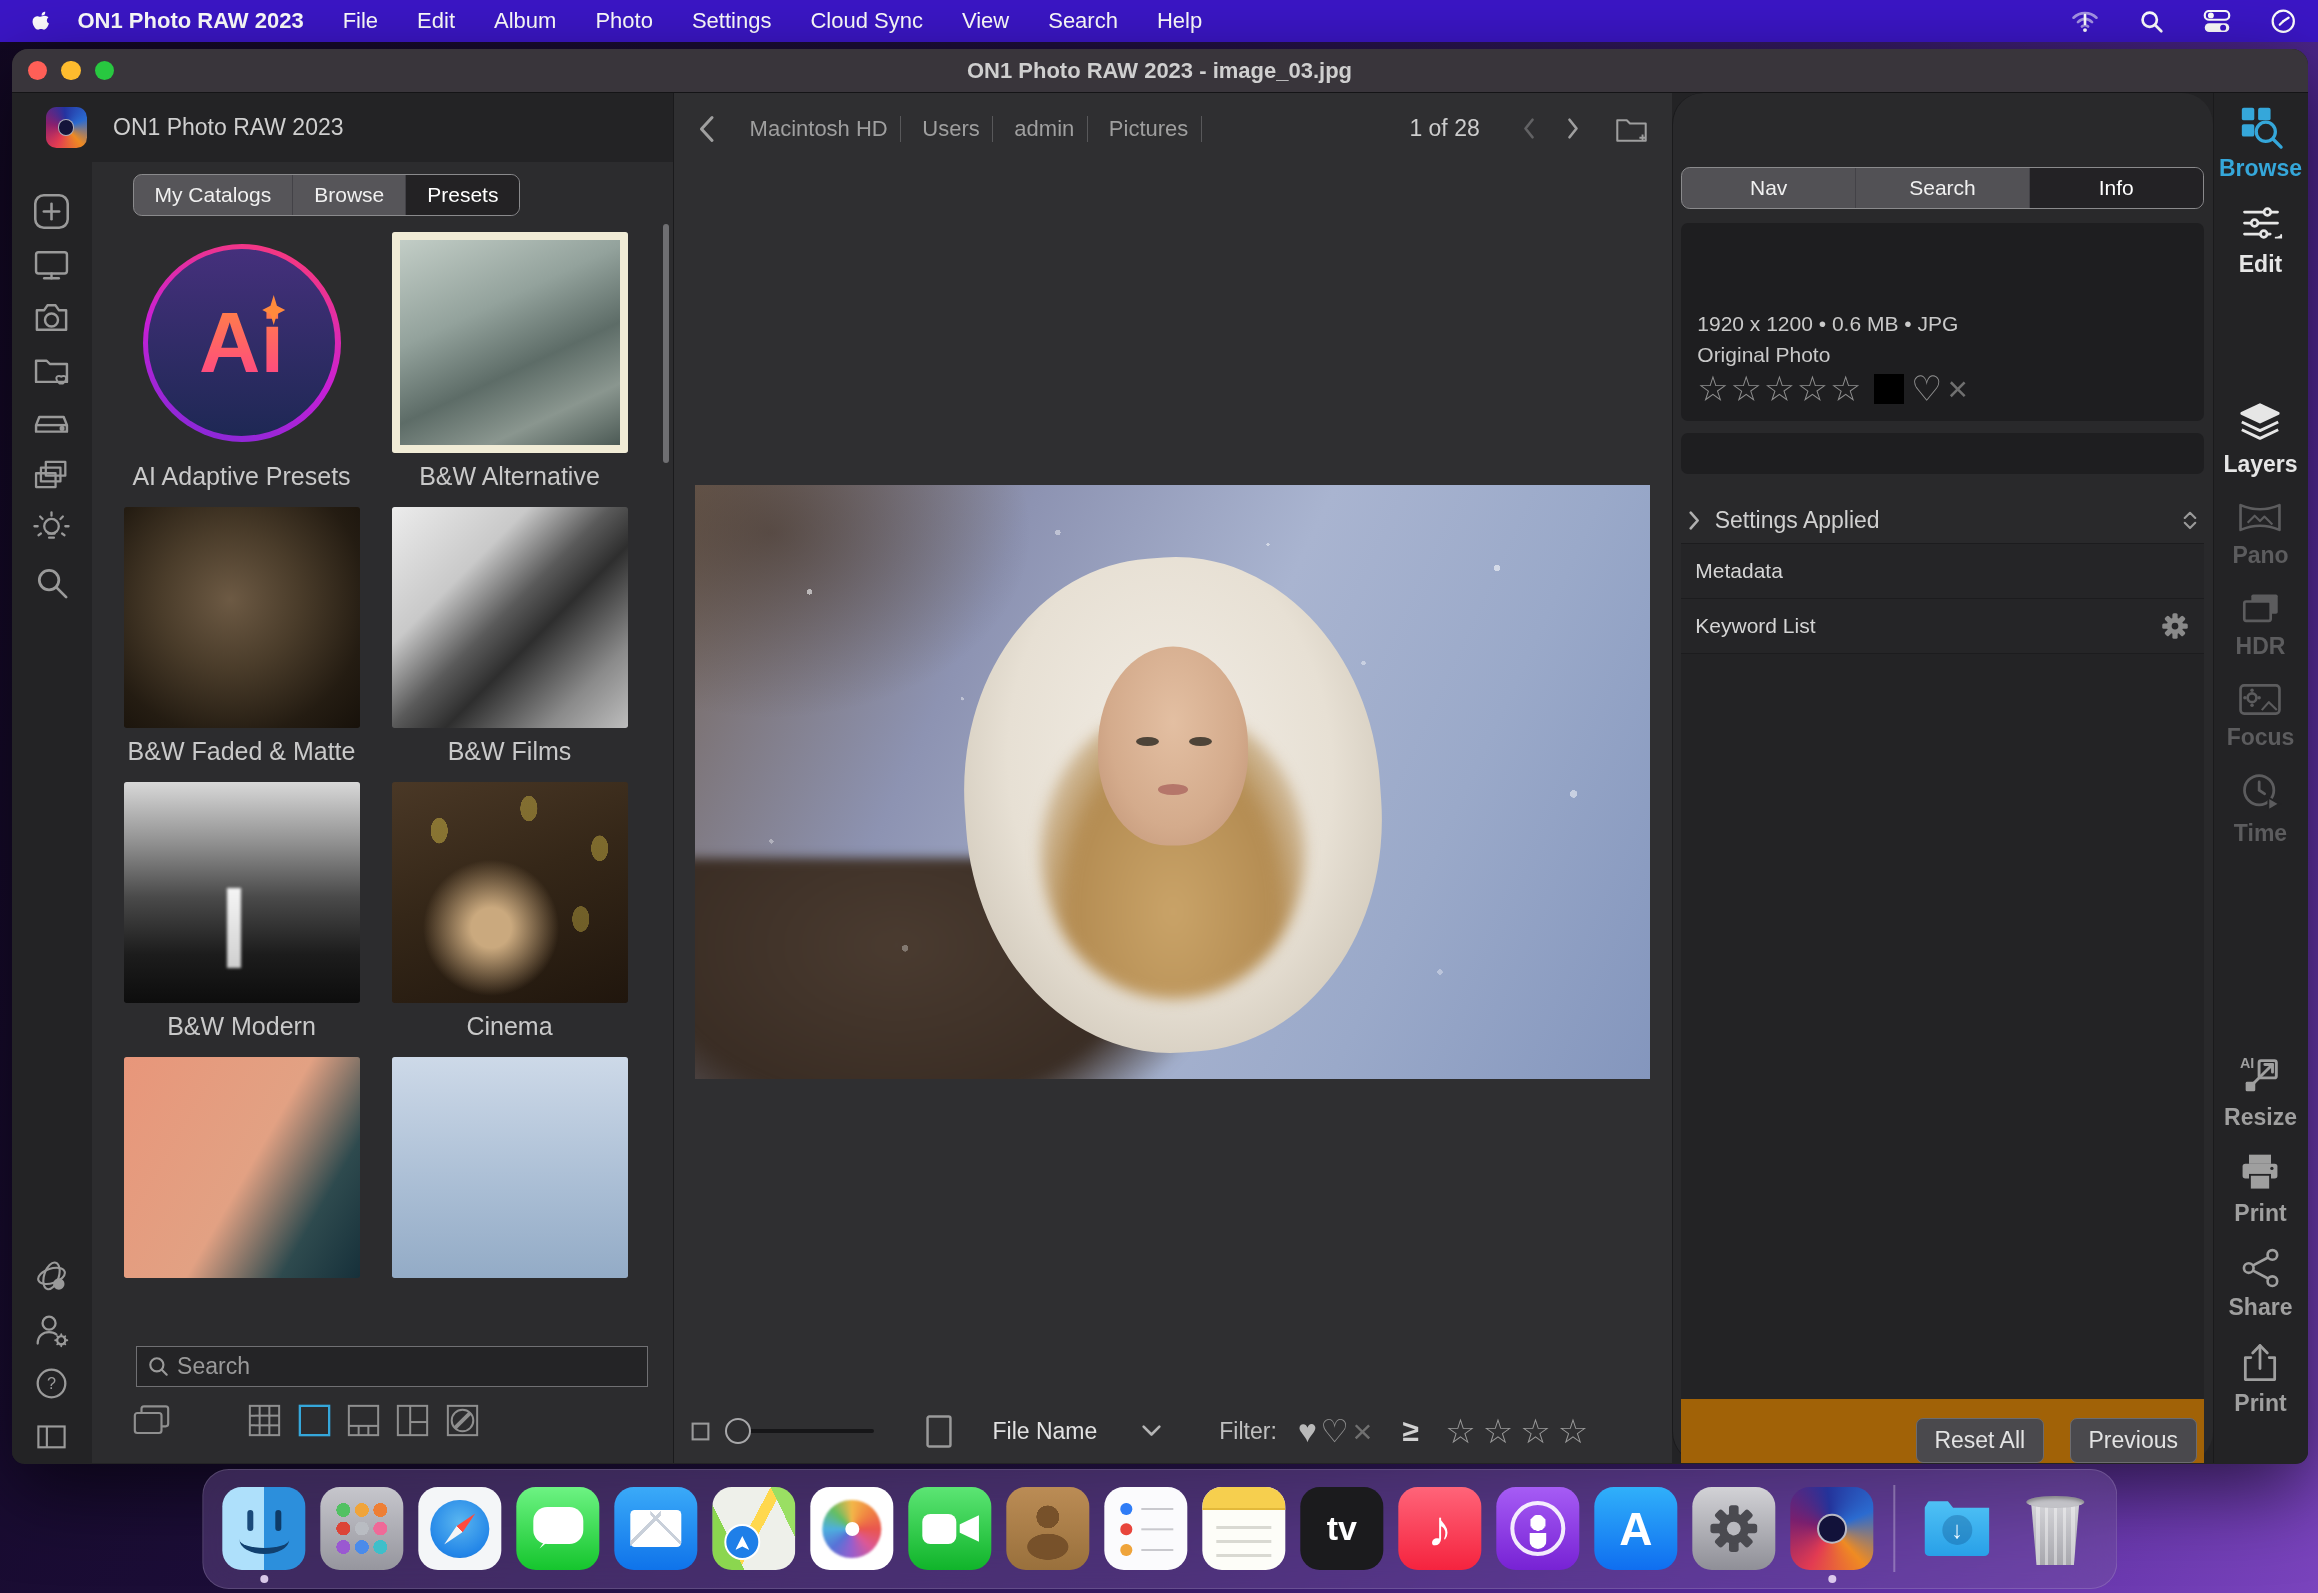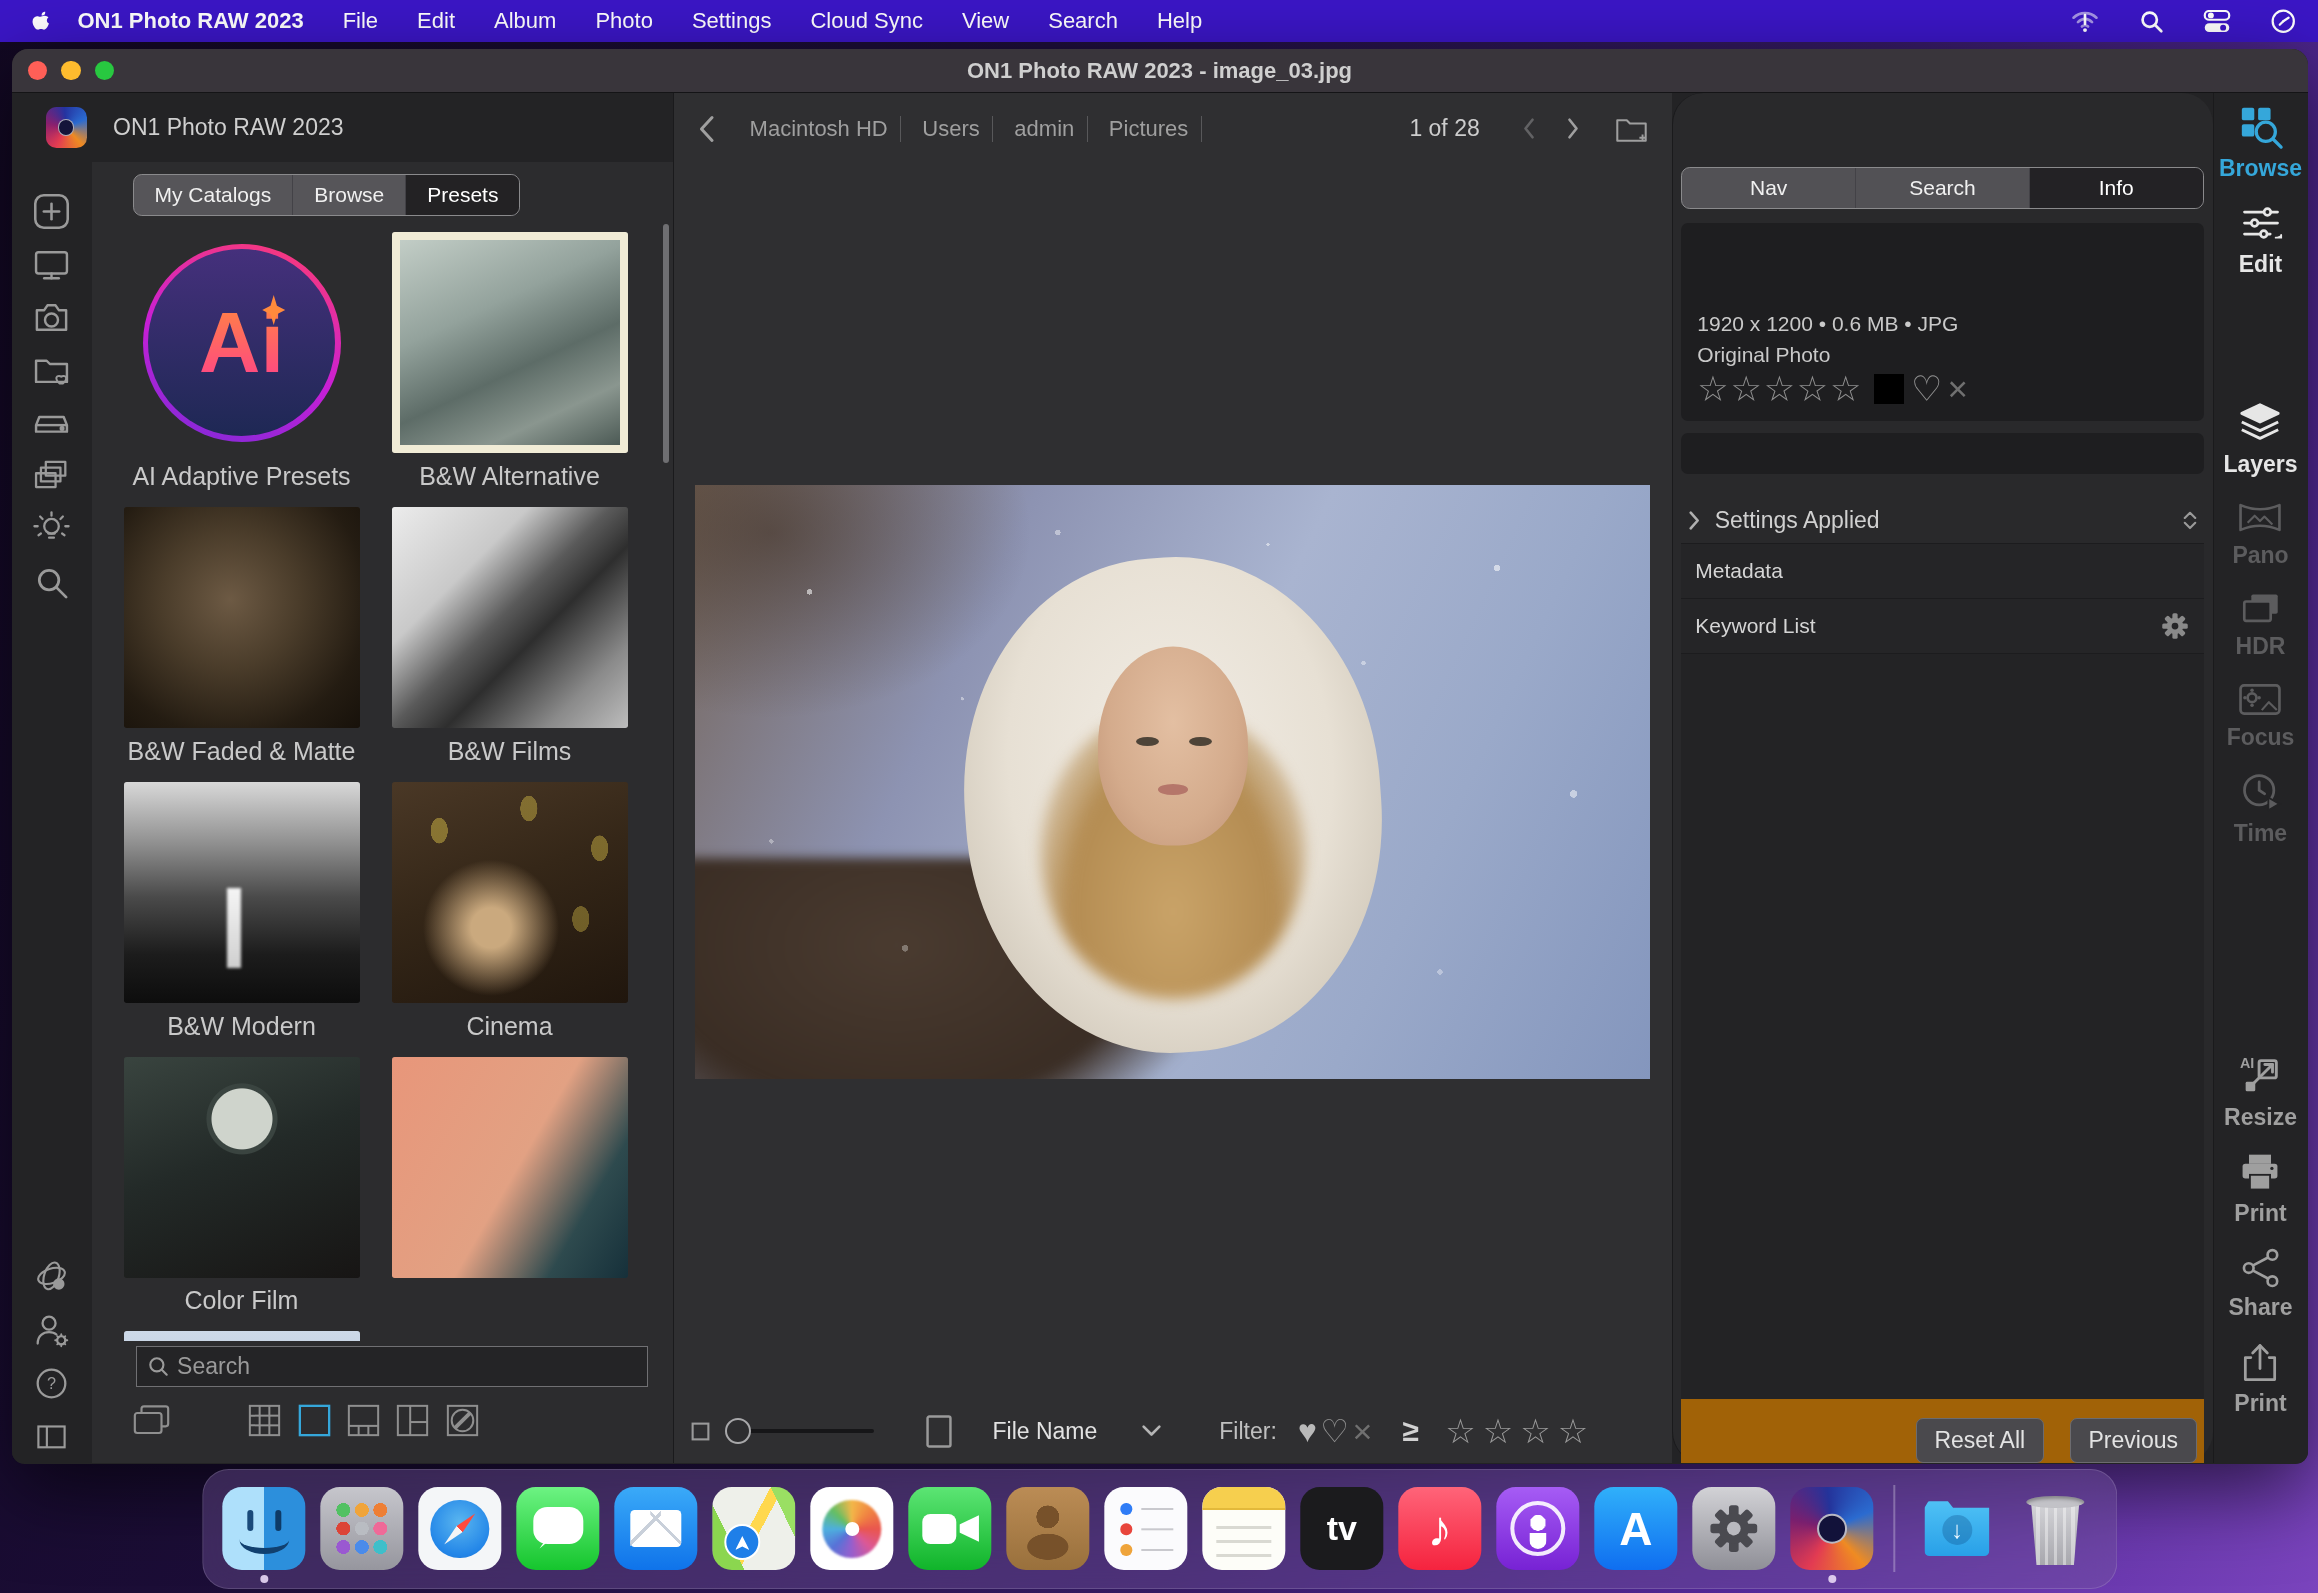--- a/index.html
+++ b/index.html
@@ -533,24 +533,20 @@
               </div>
               <div class="tile">
                 <div class="art art-bw-modern"></div>
                 <div class="lbl">B&amp;W Modern</div>
               </div>
               <div class="tile">
                 <div class="art art-cinema"></div>
                 <div class="lbl">Cinema</div>
               </div>
               <div class="tile">
-                <div class="art art-color-film"></div>
-                <div class="lbl">Color Film</div>
-              </div>
-              <div class="tile">
                 <div class="art art-partial-orange"></div>
               </div>
               <div class="tile">
                 <div class="art art-partial-sky"></div>
               </div>
             </div>
             <div class="scrollthumb"></div>
 
             <div class="searchbox">
               <svg width="23" height="23" viewBox="0 0 28 28" fill="none" stroke="currentColor" stroke-width="2.6" stroke-linecap="round">

